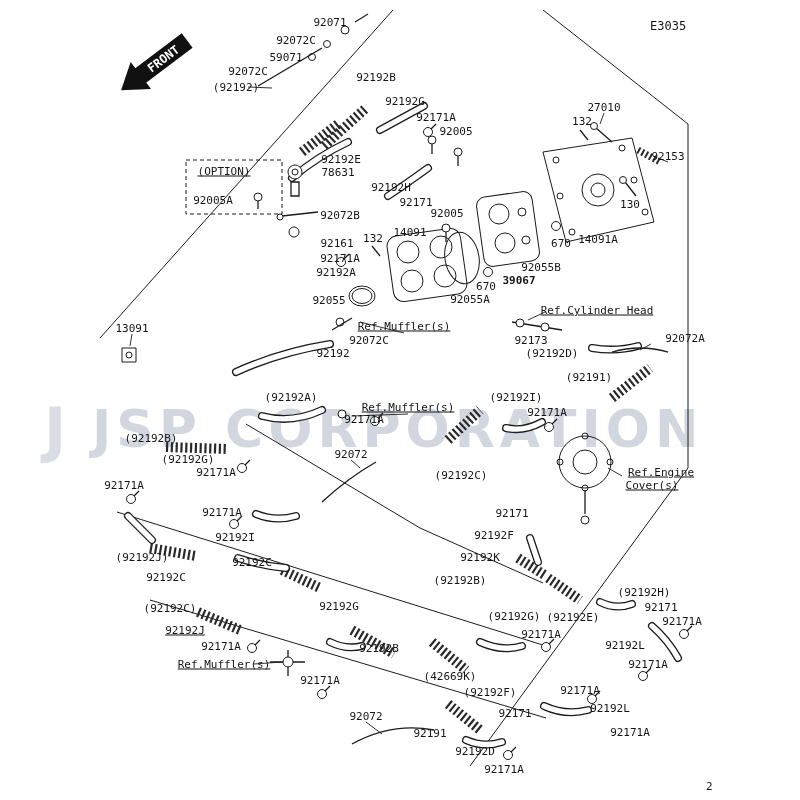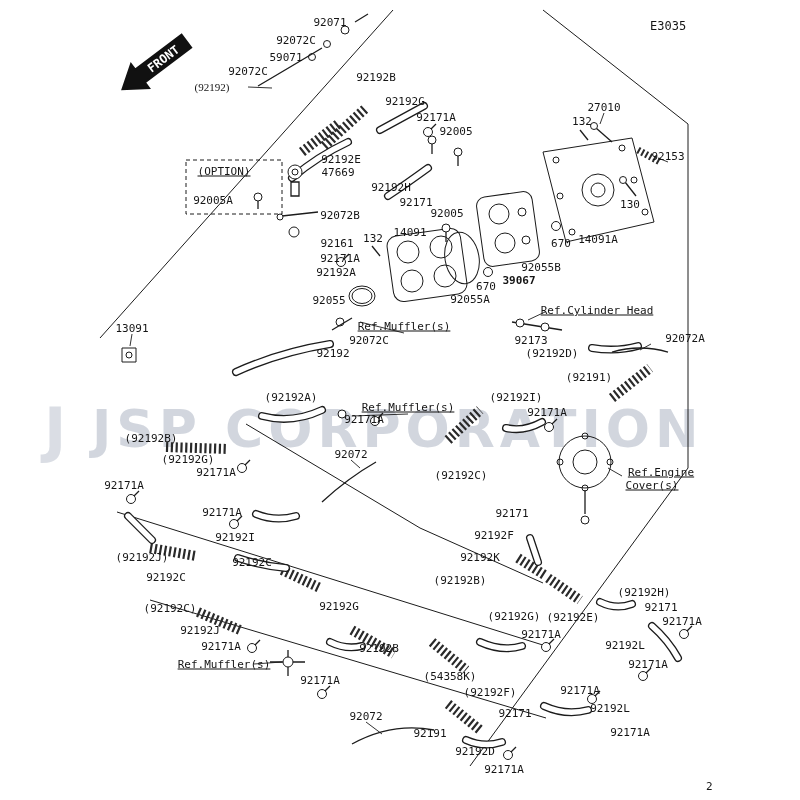--- a/index.html
+++ b/index.html
@@ -218,30 +218,30 @@
       <path d="M-42 0 L-20 -15 L-20 -8 L38 -8 L38 8 L-20 8 L-20 15 Z" fill="#111111" stroke="#111111" stroke-width="2"></path>
       <text x="9" y="4.5" font-size="12" font-weight="bold" text-anchor="middle" fill="#ffffff" font-family="DejaVu Sans Mono, monospace">FRONT</text>
     </g>
   </svg>
 
   <div class="label-layer" id="label-layer">
       <div class="part-label" style="left: 330px; top: 22px;">92071</div>
       <div class="part-label" style="left: 296px; top: 40px;">92072C</div>
       <div class="part-label" style="left: 286px; top: 57px;">59071</div>
       <div class="part-label" style="left: 248px; top: 71px;">92072C</div>
-      <div class="part-label" style="left: 212px; top: 87px; font-family: Liberation Serif, serif;">(92192)</div>
+      <div class="part-label" style="left: 236px; top: 87px;">(92192)</div>
       <div class="part-label" style="left: 376px; top: 77px;">92192B</div>
       <div class="part-label" style="left: 405px; top: 101px;">92192G</div>
       <div class="part-label" style="left: 436px; top: 117px;">92171A</div>
       <div class="part-label" style="left: 456px; top: 131px;">92005</div>
       <div class="part-label" style="left: 604px; top: 107px;">27010</div>
       <div class="part-label" style="left: 582px; top: 121px;">132</div>
       <div class="part-label" style="left: 668px; top: 156px;">92153</div>
       <div class="part-label" style="left: 341px; top: 159px;">92192E</div>
-      <div class="part-label" style="left: 338px; top: 172px;">47669</div>
+      <div class="part-label" style="left: 338px; top: 172px;">78631</div>
       <div class="part-label" style="left: 224px; top: 171px; text-decoration: underline;">(OPTION)</div>
       <div class="part-label" style="left: 213px; top: 200px;">92005A</div>
       <div class="part-label" style="left: 391px; top: 187px;">92192H</div>
       <div class="part-label" style="left: 416px; top: 202px;">92171</div>
       <div class="part-label" style="left: 447px; top: 213px;">92005</div>
       <div class="part-label" style="left: 340px; top: 215px;">92072B</div>
       <div class="part-label" style="left: 630px; top: 204px;">130</div>
       <div class="part-label" style="left: 598px; top: 239px;">14091A</div>
       <div class="part-label" style="left: 561px; top: 243px;">670</div>
       <div class="part-label" style="left: 337px; top: 243px;">92161</div>
@@ -285,28 +285,28 @@
       <div class="part-label" style="left: 252px; top: 562px;">92192C</div>
       <div class="part-label" style="left: 166px; top: 577px;">92192C</div>
       <div class="part-label" style="left: 460px; top: 580px;">(92192B)</div>
       <div class="part-label" style="left: 644px; top: 592px;">(92192H)</div>
       <div class="part-label" style="left: 170px; top: 608px;">(92192C)</div>
       <div class="part-label" style="left: 339px; top: 606px;">92192G</div>
       <div class="part-label" style="left: 514px; top: 616px;">(92192G)</div>
       <div class="part-label" style="left: 573px; top: 617px;">(92192E)</div>
       <div class="part-label" style="left: 661px; top: 607px;">92171</div>
       <div class="part-label" style="left: 682px; top: 621px;">92171A</div>
-      <div class="part-label" style="left: 200px; top: 630px;">92192J</div>
+      <div class="part-label" style="left: 185px; top: 630px; text-decoration: underline;">92192J</div>
       <div class="part-label" style="left: 541px; top: 634px;">92171A</div>
       <div class="part-label" style="left: 379px; top: 648px;">92192B</div>
       <div class="part-label" style="left: 625px; top: 645px;">92192L</div>
       <div class="part-label" style="left: 221px; top: 646px;">92171A</div>
       <div class="part-label" style="left: 648px; top: 664px;">92171A</div>
       <div class="part-label ref" style="left: 224px; top: 664px;">Ref.Muffler(s)</div>
-      <div class="part-label" style="left: 450px; top: 676px;">(54358K)</div>
+      <div class="part-label" style="left: 450px; top: 676px;">(42669K)</div>
       <div class="part-label" style="left: 490px; top: 692px;">(92192F)</div>
       <div class="part-label" style="left: 580px; top: 690px;">92171A</div>
       <div class="part-label" style="left: 320px; top: 680px;">92171A</div>
       <div class="part-label" style="left: 515px; top: 713px;">92171</div>
       <div class="part-label" style="left: 610px; top: 708px;">92192L</div>
       <div class="part-label" style="left: 366px; top: 716px;">92072</div>
       <div class="part-label" style="left: 430px; top: 733px;">92191</div>
       <div class="part-label" style="left: 630px; top: 732px;">92171A</div>
       <div class="part-label" style="left: 475px; top: 751px;">92192D</div>
       <div class="part-label" style="left: 504px; top: 769px;">92171A</div>

